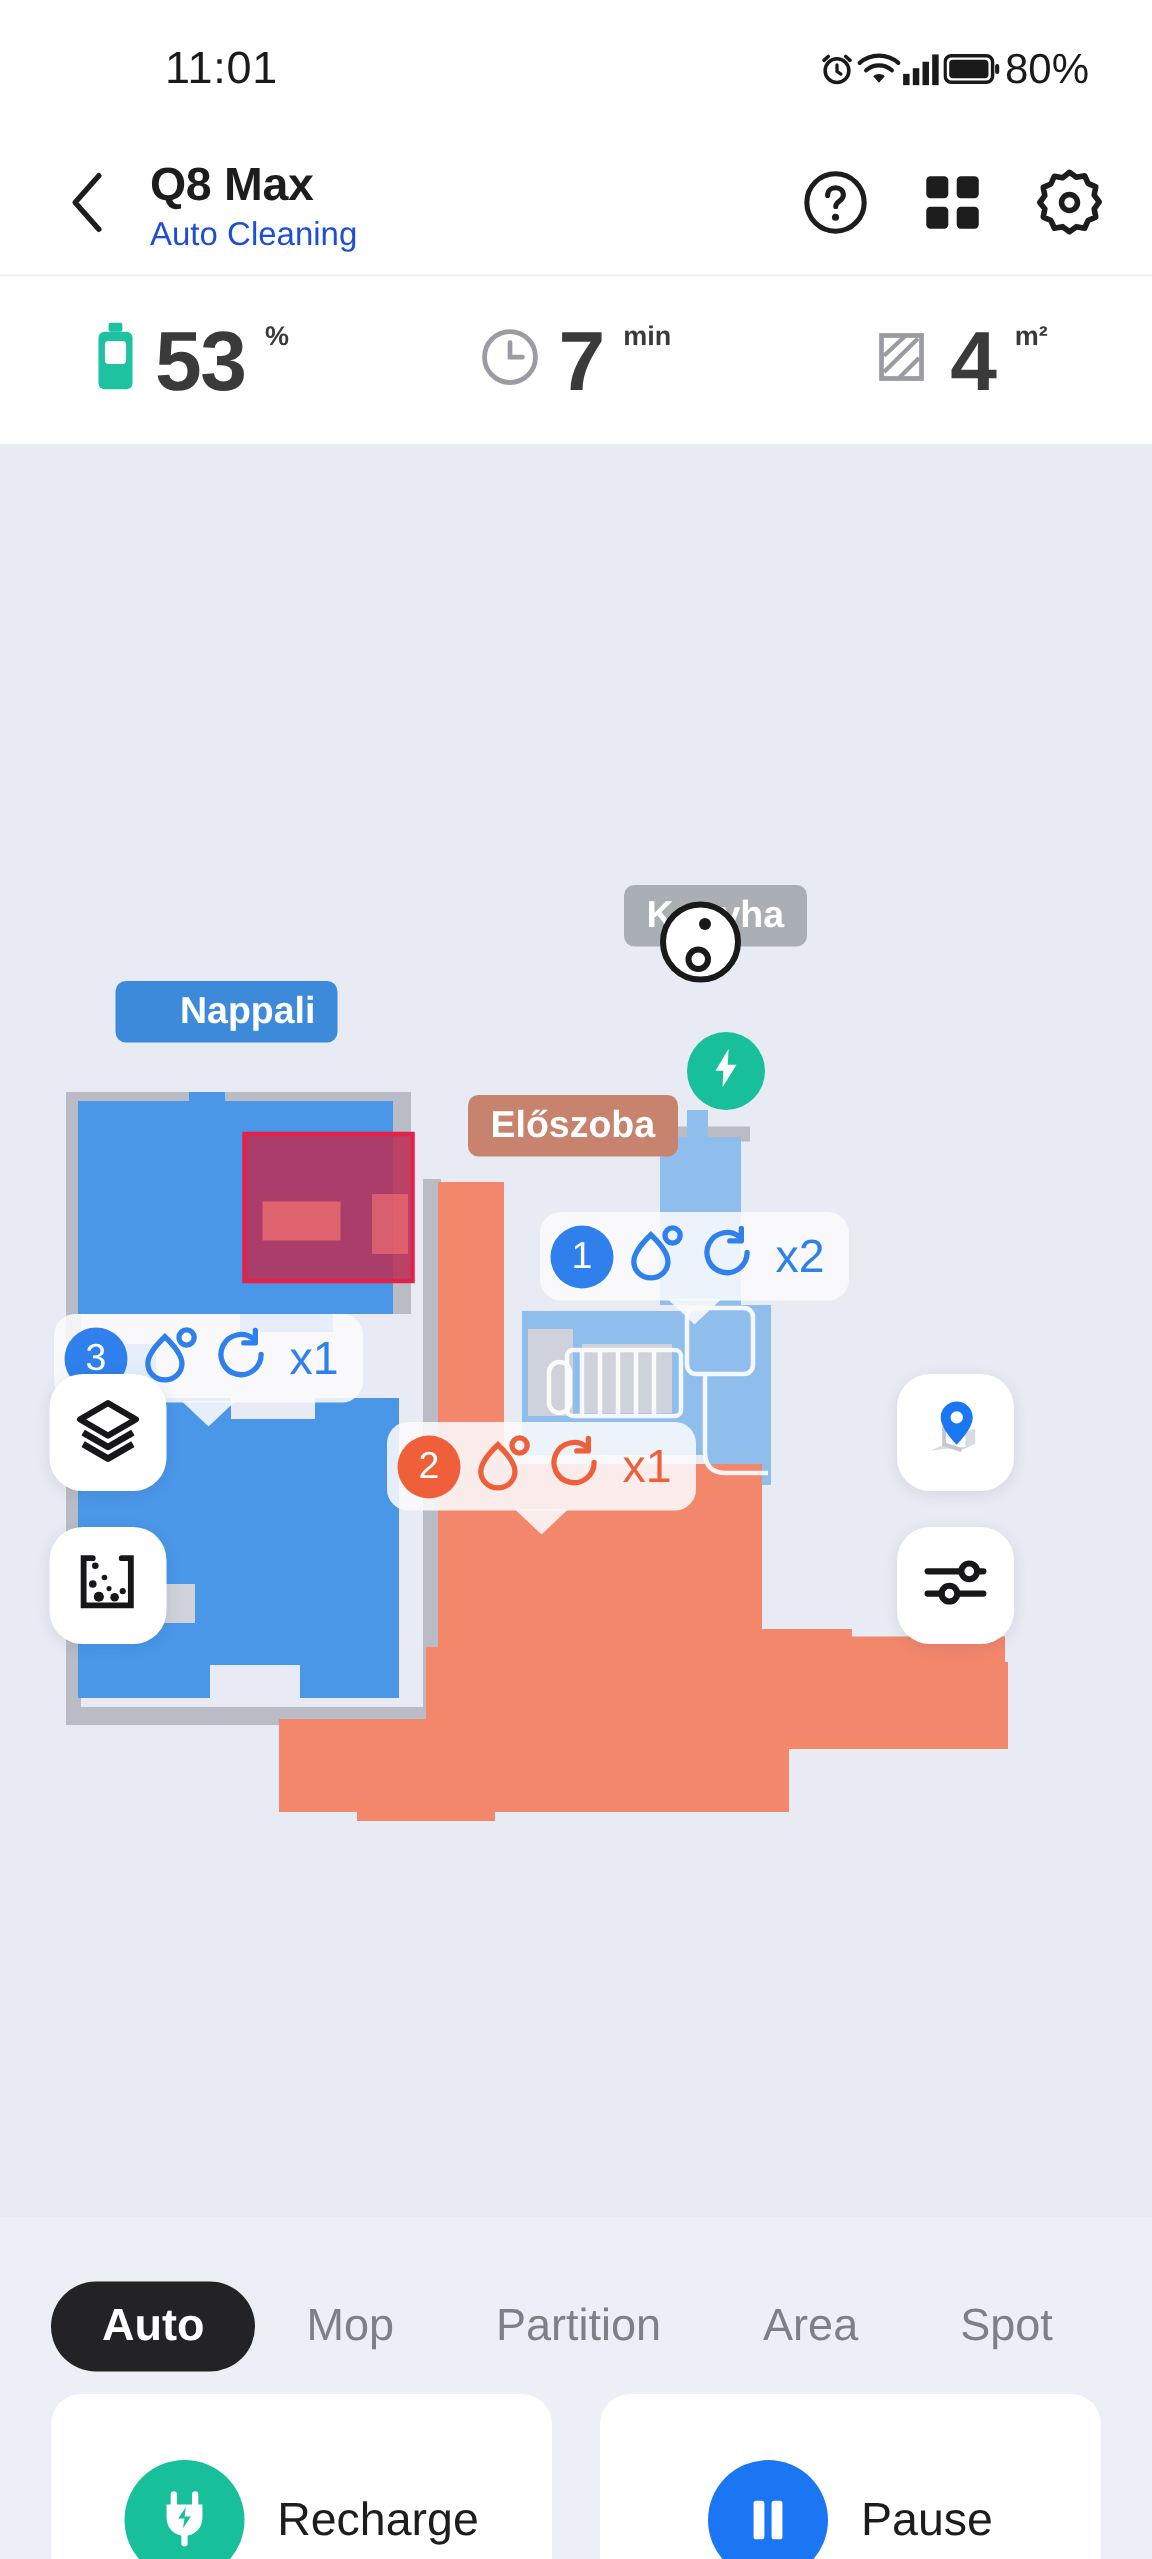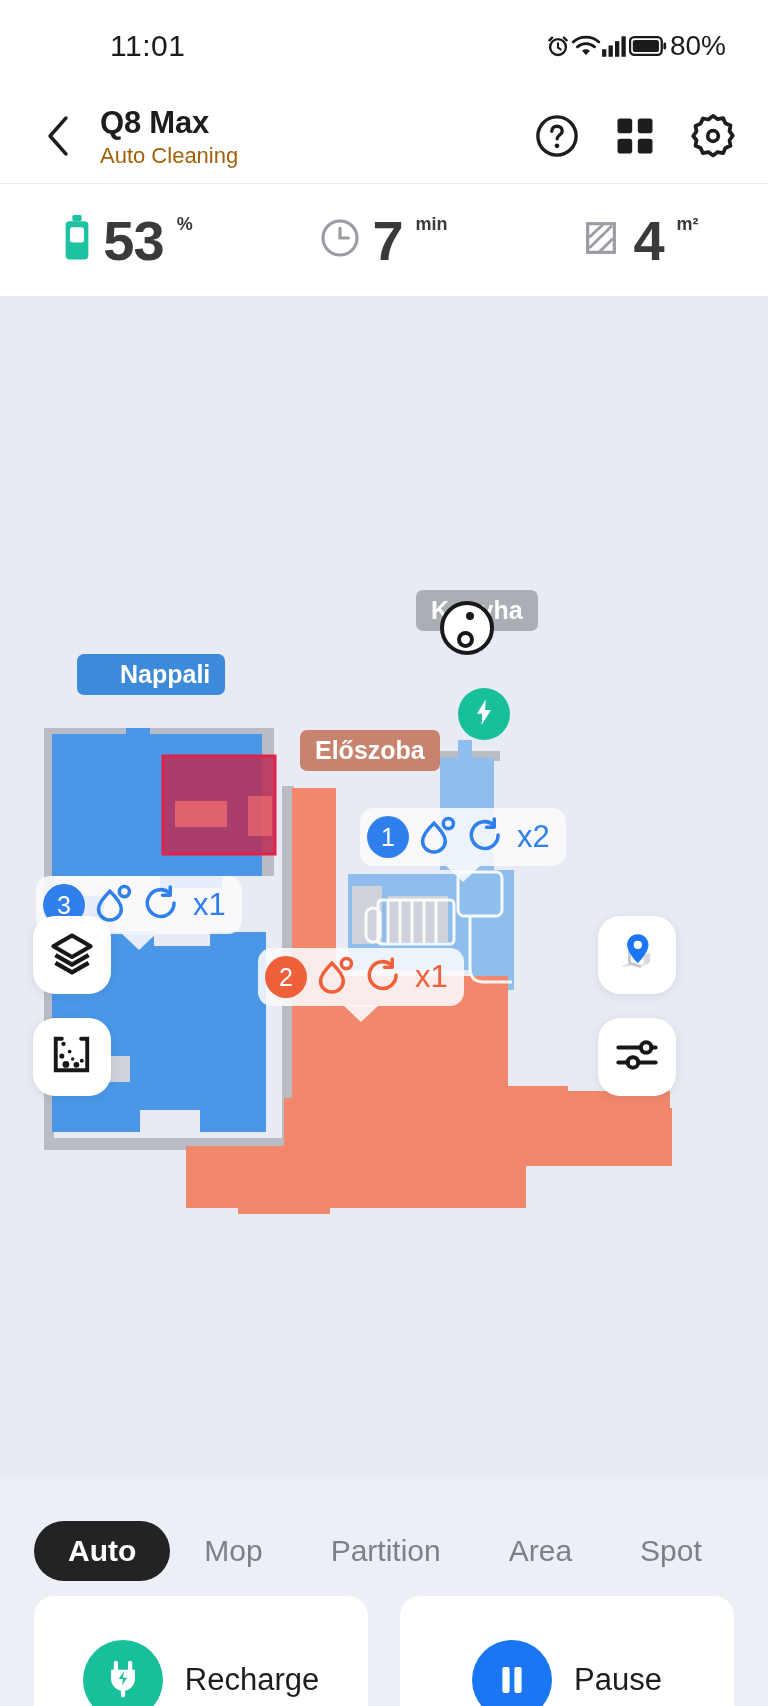--- a/index.html
+++ b/index.html
@@ -23,21 +23,21 @@
   .status-batt-text { font-size: 28px; color: #1a1a1a; margin-left: 3px; }
 
   
   .appbar {
     height: 92px; display: flex; align-items: center; padding: 0 30px 0 28px;
     background: #fff; border-bottom: 1px solid #ececf0;
   }
   .back-btn { width: 62px; height: 62px; display: flex; align-items: center; justify-content: center; }
   .title-wrap { margin-left: 10px; flex: 1; }
   .app-title { font-size: 31px; font-weight: 700; color: #1d1d1d; line-height: 1.12; letter-spacing: -.2px; }
-  .app-sub { font-size: 22px; color: #a16207; margin-top: 2px; }
+  .app-sub { font-size: 22px; color: #1d4ed8; margin-top: 2px; }
   .appbar-actions { display: flex; align-items: center; gap: 28px; }
   .appbar-actions > div { width: 50px; height: 50px; display:flex; align-items:center; justify-content:center; }
 
   
   .stats {
     height: 112px; display: flex; align-items: center; background: #fff;
   }
   .stat { flex: 1; display: flex; align-items: center; justify-content: center; gap: 12px; }
   .stat .num { font-size: 56px; font-weight: 700; color: #3a3a3a; letter-spacing: -1px; }
   .stat .unit { font-size: 18px; font-weight: 700; color: #3a3a3a; align-self: flex-start; margin-top: 6px; margin-left: 1px;}
@@ -331,21 +331,21 @@
             <path d="M21.5 13a8.7 8.7 0 1 1-3.2-6.7" fill="none" stroke="#ef603a" stroke-width="2.3" stroke-linecap="round"></path>
             <path d="M19 2.6v5.4h-5" fill="none" stroke="#ef603a" stroke-width="2.3" stroke-linecap="round" stroke-linejoin="round"></path>
           </svg>
       </span>
       <span class="times" style="color:#ef603a;">x1</span>
       <span class="tip"></span>
     </div>
 
     <div class="room-label" style="left:77px; top:358px; background:#3c8ad9;padding-left:43px;">Nappali</div>
     <div class="room-label" style="left:416px; top:294px; background:rgba(150,153,160,.75);">Konyha</div>
-    <div class="room-label" style="left:300px; top:434px; background:#c7836e;">Előszoba</div>
+    <div class="room-label" style="left:312px; top:434px; background:#c7836e;">Előszoba</div>
 
     <div class="robot" style="left:440px; top:305px;">
       <span class="dot"></span>
       <span class="bump"></span>
     </div>
 
     <div class="dock-badge" style="left:458px; top:392px;">
       <span>
         <svg width="28" height="28" viewBox="0 0 18 24">
             <path d="M10.5 1 3 13.5h4.5L7 23l8-12.8h-5z" fill="#fff"></path>

